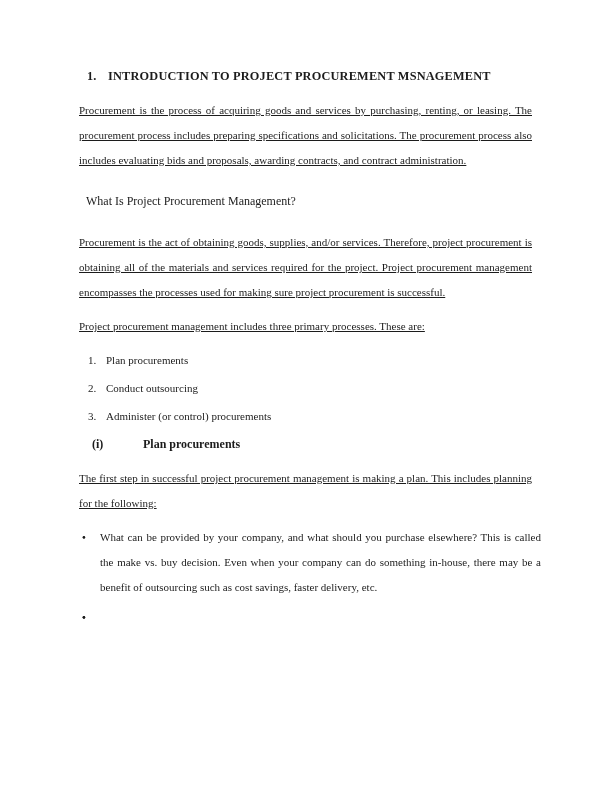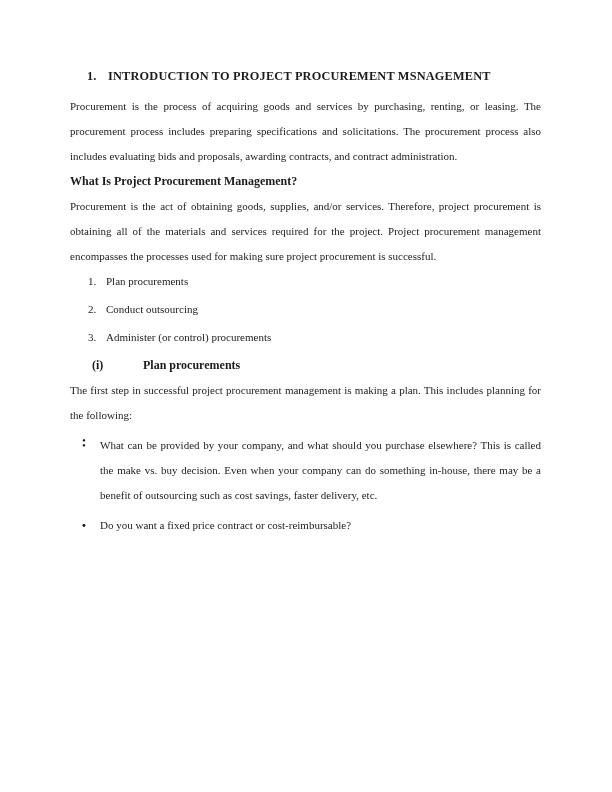--- a/index.html
+++ b/index.html
@@ -29,32 +29,33 @@
     font-weight: bold;
     line-height: 25px;
     letter-spacing: 0.2px;
   }
   .title .t-num {
     position: absolute;
     left: 17px;
     top: 0;
   }
   p.body {
-    margin: 0;
+    margin: 9px;
+    text-decoration: underline;
   }
   .j {
     text-align: justify;
   }
   .mb0 { margin-bottom: 0; }
   .mb3 { margin-bottom: 3px; }
   .mb6 { margin-bottom: 6px; }
   .subheading {
-    margin: 0;
+    margin: 16px;
     font-size: 12px;
-    font-weight: bold;
+    font-weight: normal;
     line-height: 25px;
   }
   .num-item {
     position: relative;
     padding-left: 36px;
     margin-bottom: 3px;
     line-height: 25px;
   }
   .num-item .n-num {
     position: absolute;
@@ -95,20 +96,21 @@
     <span class="t-num">1.</span>
     <span class="t-text">INTRODUCTION TO PROJECT PROCUREMENT MSNAGEMENT</span>
   </h1>
 
   <p class="body j mb0">Procurement is the process of acquiring goods and services by purchasing, renting, or leasing. The procurement process includes preparing specifications and solicitations. The procurement process also includes evaluating bids and proposals, awarding contracts, and contract administration.</p>
 
   <h2 class="subheading">What Is Project Procurement Management?</h2>
 
   <p class="body j mb3">Procurement is the act of obtaining goods, supplies, and/or services. Therefore, project procurement is obtaining all of the materials and services required for the project. Project procurement management encompasses the processes used for making sure project procurement is successful.</p>
 
+  <p class="body mb6">Project procurement management includes three primary processes. These are:</p>
 
   <div class="num-item">
     <span class="n-num">1.</span>
     <span class="n-text">Plan procurements</span>
   </div>
 
   <div class="num-item">
     <span class="n-num">2.</span>
     <span class="n-text">Conduct outsourcing</span>
   </div>
@@ -137,16 +139,15 @@
   <div class="bullet-item">
     <span class="b-dot">•</span>
   </div>
 
   <div class="bullet-item">
     <span class="b-dot">•</span>
   </div>
 
   <div class="bullet-item">
     <span class="b-dot">•</span>
-    <span class="b-text">Do you want a fixed price contract or cost-reimbursable?</span>
   </div>
 
 </div>
 
 </body></html>

